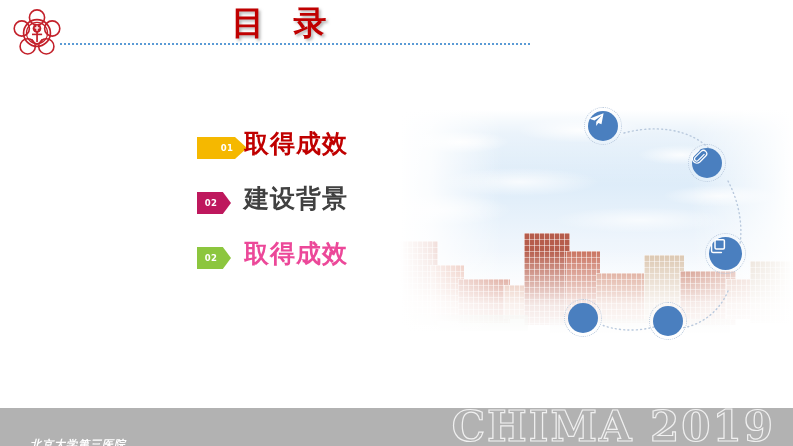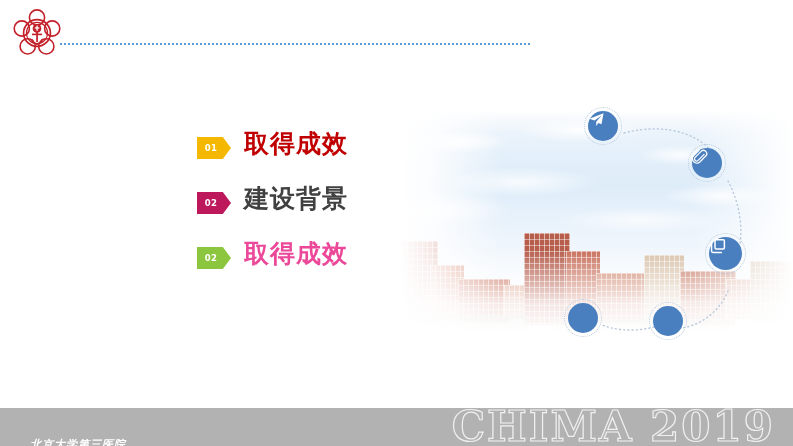--- a/index.html
+++ b/index.html
@@ -181,26 +181,27 @@
         <rect x="20" y="25.6" width="10.1" height="1.6"></rect>
         <path d="M19.8 31.2c1.4 3.4 3.1 4.9 5.2 4.9s3.8-1.5 5.2-4.9" stroke="#c3202a" stroke-width="1.6" fill="none"></path>
       </g>
       <g fill="#ffffff">
         <rect x="24.4" y="17.6" width="1.3" height="5.2"></rect>
         <rect x="22.8" y="19.3" width="4.5" height="1.3"></rect>
       </g>
     </svg>
   </div>
 
+  <div class="hdr-title">目  录</div>
   <div class="hdr-rule"></div>
 
   <div class="menu">
 
     <div class="mrow">
-      <div class="badge" style="background:#F5B800;">
+      <div class="badge" style="background:#F5B800;padding-left:16px;">
         <span>01</span>
       </div>
       <div class="mlabel" style="color:#C00000;">取得成效</div>
     </div>
 
     <div class="mrow">
       <div class="badge" style="background:#be185d;">
         <span>02</span>
       </div>
       <div class="mlabel" style="color:#404040;">建设背景</div>

